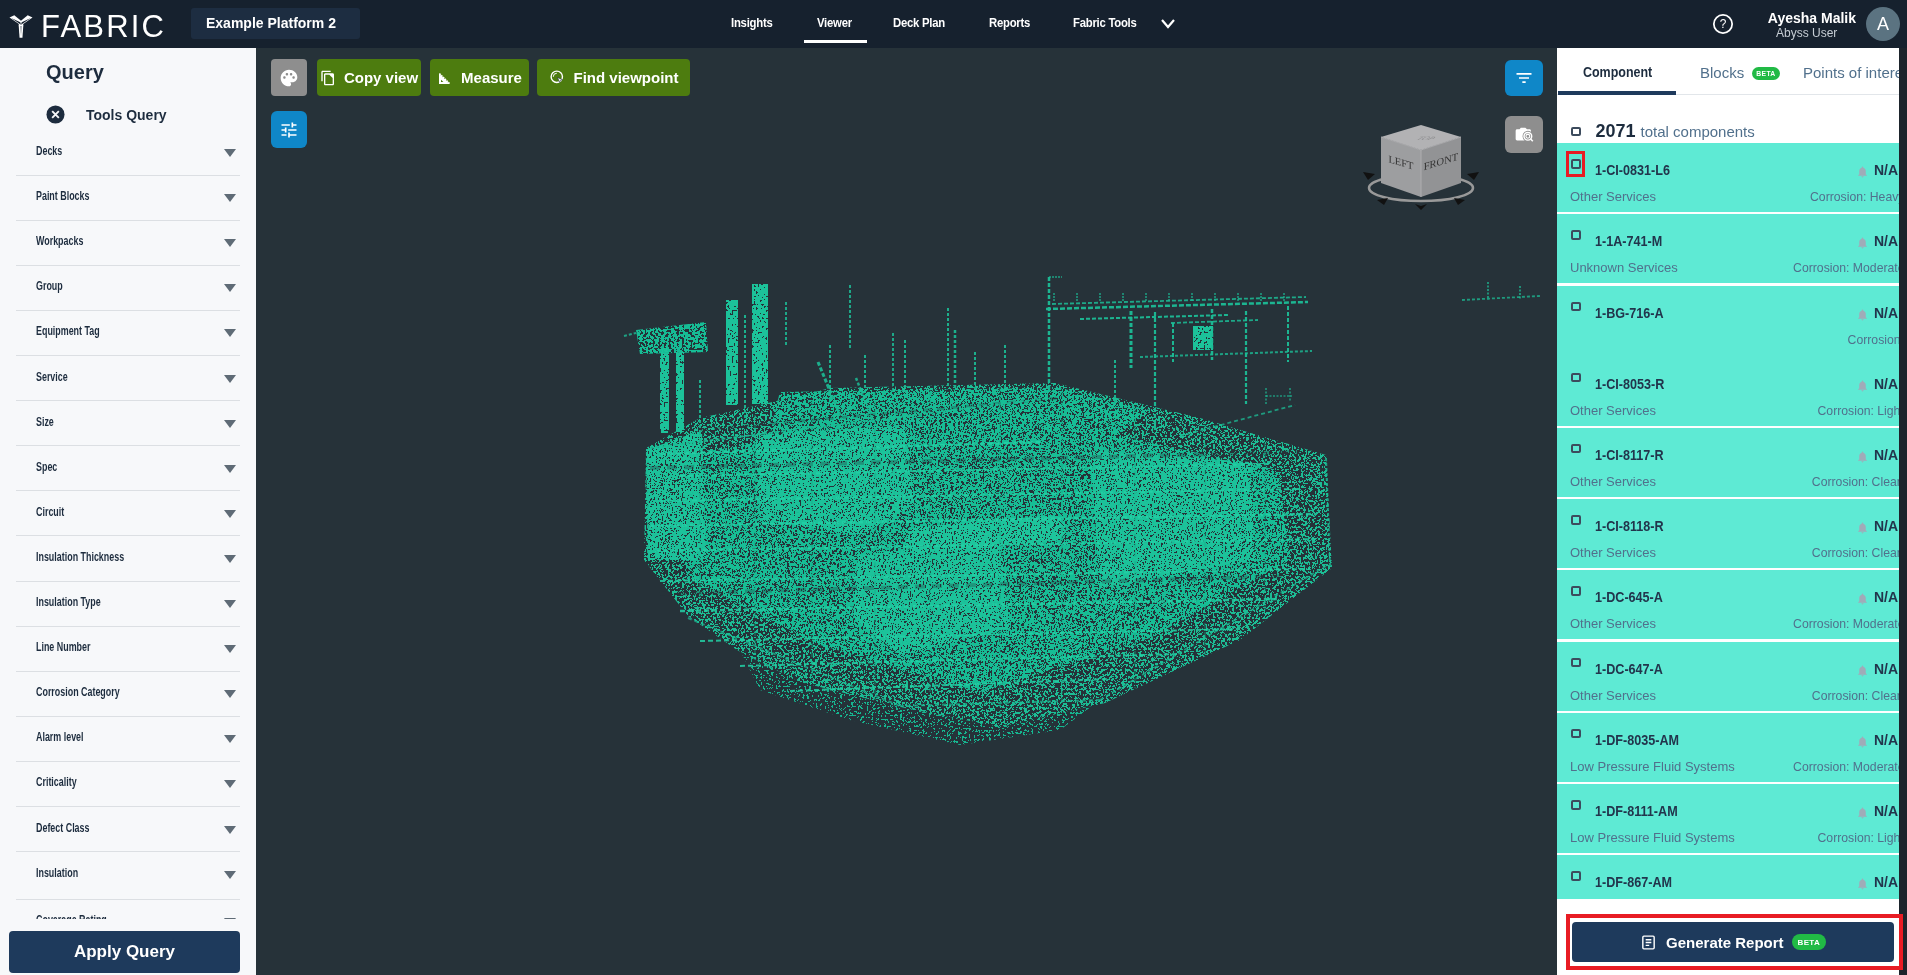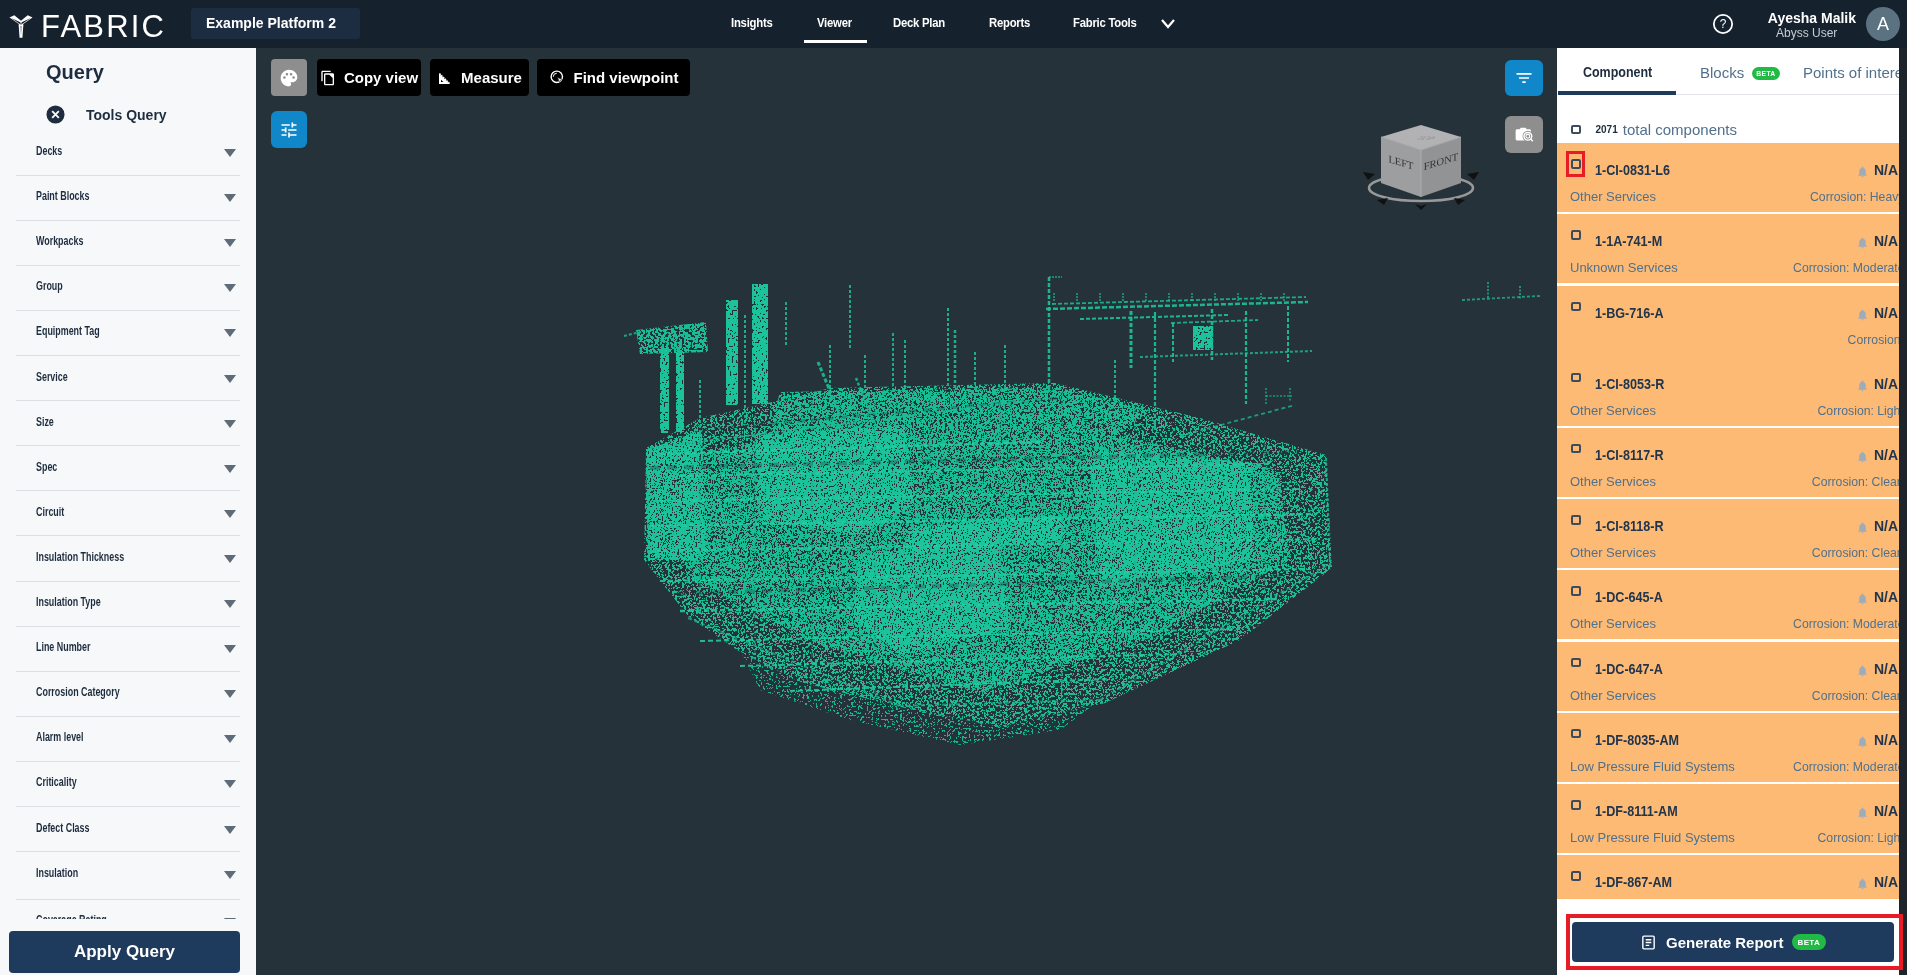--- a/index.html
+++ b/index.html
@@ -20,21 +20,21 @@
 #clearq { position:absolute; left:46px; top:57px; display:flex; align-items:center; }
 #clearq span { margin-left:21px; font-size:14px; font-weight:bold; color:#1d2c3e; }
 .acc { position:absolute; left:16px; width:224px; height:45px; }
 .acc .t { position:absolute; left:20px; top:13px; font-size:13.5px; font-weight:bold; color:#1d2c3e; transform:scaleX(0.66); transform-origin:0 50%; white-space:nowrap; }
 .acc .c { position:absolute; right:4px; top:19px; width:0; height:0; border-left:6.5px solid transparent; border-right:6.5px solid transparent; border-top:8px solid #5f6b76; }
 .accline { position:absolute; left:16px; width:224px; height:1px; background:#dcdfe3; }
 #applywrap { position:absolute; left:0; top:871px; width:256px; height:56px; background:#f7f8fa; }
 #applyq { position:absolute; left:9px; top:12px; width:231px; height:42px; background:#1e3a5c; border-radius:4px; color:#fff; font-size:17px; font-weight:bold; text-align:center; line-height:42px; }
 
 #viewer { position:absolute; left:256px; top:48px; width:1301px; height:927px; background:#263239; overflow:hidden; }
-.vbtn { position:absolute; height:37px; background:#000000; border-radius:4px; color:#fff; font-size:15px; font-weight:bold; display:flex; align-items:center; justify-content:center; }
+.vbtn { position:absolute; height:37px; background:#4d7c0f; border-radius:4px; color:#fff; font-size:15px; font-weight:bold; display:flex; align-items:center; justify-content:center; }
 #btn-palette { left:15px; top:11px; width:36px; background:#8e8e8e; }
 #btn-copy { left:61px; top:11px; width:104px; }
 #btn-measure { left:174px; top:11px; width:99px; }
 #btn-find { left:281px; top:11px; width:153px; }
 #btn-sliders { left:15px; top:63px; width:36px; height:37px; background:#0f87c8; border-radius:6px; }
 #btn-filter { left:1249px; top:12px; width:38px; height:36px; background:#0f87c8; border-radius:6px; }
 #btn-camera { left:1249px; top:68px; width:38px; height:37px; background:#8e8e8e; border-radius:6px; }
 .vbtn svg { display:block; }
 .vbtn .lbl { margin-left:8px; }
 
@@ -42,23 +42,23 @@
 #rp-scroll { position:absolute; left:1899px; top:48px; width:8px; height:927px; background:#1d242c; }
 #tabs { position:absolute; left:0; top:0; width:342px; height:47px; background:#fff; border-bottom:1px solid #e2e6ea; }
 #tab1 { position:absolute; left:26px; top:16px; font-size:14.5px; font-weight:bold; color:#1d2c3e; transform:scaleX(0.86); transform-origin:0 50%; }
 #tab-underline { position:absolute; left:1px; top:43px; width:118px; height:4px; background:#1e3a5c; }
 #tab2 { position:absolute; left:143px; top:16px; font-size:15px; color:#51708c; }
 .beta { display:inline-block; background:#21ba45; color:#fff; font-size:6.8px; font-weight:bold; border-radius:7px; padding:3px 4px; vertical-align:2px; margin-left:4px; letter-spacing:0.3px; }
 #genbtn .beta { font-size:8px; padding:3.5px 6px; border-radius:8px; margin-left:8px; }
 #tab3 { position:absolute; left:246px; top:16px; font-size:15px; color:#51708c; white-space:nowrap; }
 .cbx { width:9.5px; height:9.5px; border:2px solid #3c4b5d; border-radius:2px; background:transparent; }
 #totalrow { position:absolute; left:14px; top:73px; display:flex; align-items:center; }
-#totalrow b { margin-left:15px; font-size:10px; color:#1d2c3e; }
+#totalrow b { margin-left:15px; font-size:18px; color:#1d2c3e; }
 #totalrow span { margin-left:5px; font-size:15px; color:#51708c; }
-.row { position:absolute; left:0; width:342px; height:70px; background:#fdba74; overflow:hidden; }
+.row { position:absolute; left:0; width:342px; height:70px; background:#5eead4; overflow:hidden; }
 .row .cb { position:absolute; left:14px; top:16px; }
 .row .nm { position:absolute; left:38px; top:19px; font-size:14px; font-weight:bold; color:#22354c; transform:scaleX(0.9); transform-origin:0 50%; }
 .row .sv { position:absolute; left:13px; top:46px; font-size:13px; color:#51708c; }
 .row .na { position:absolute; left:317px; top:19px; font-size:14px; font-weight:bold; color:#22354c; }
 .row .cor { position:absolute; right:-5px; top:46px; font-size:13px; color:#51708c; white-space:nowrap; transform:scaleX(0.94); transform-origin:100% 50%; }
 .row .bell { position:absolute; left:299px; top:22px; }
 #redbox1 { position:absolute; left:9px; top:103px; width:19px; height:26px; border:3px solid #e81c24; }
 #redbox2 { position:absolute; left:1566px; top:914px; width:337px; height:56px; border:4px solid #e81c24; }
 #genbtn { position:absolute; left:1572px; top:922px; width:322px; height:40px; background:#1e3a5c; border-radius:4px; color:#fff; display:flex; align-items:center; justify-content:center; font-size:15px; font-weight:bold; }
 #genbtn .beta { vertical-align:0; margin-left:8px; }

